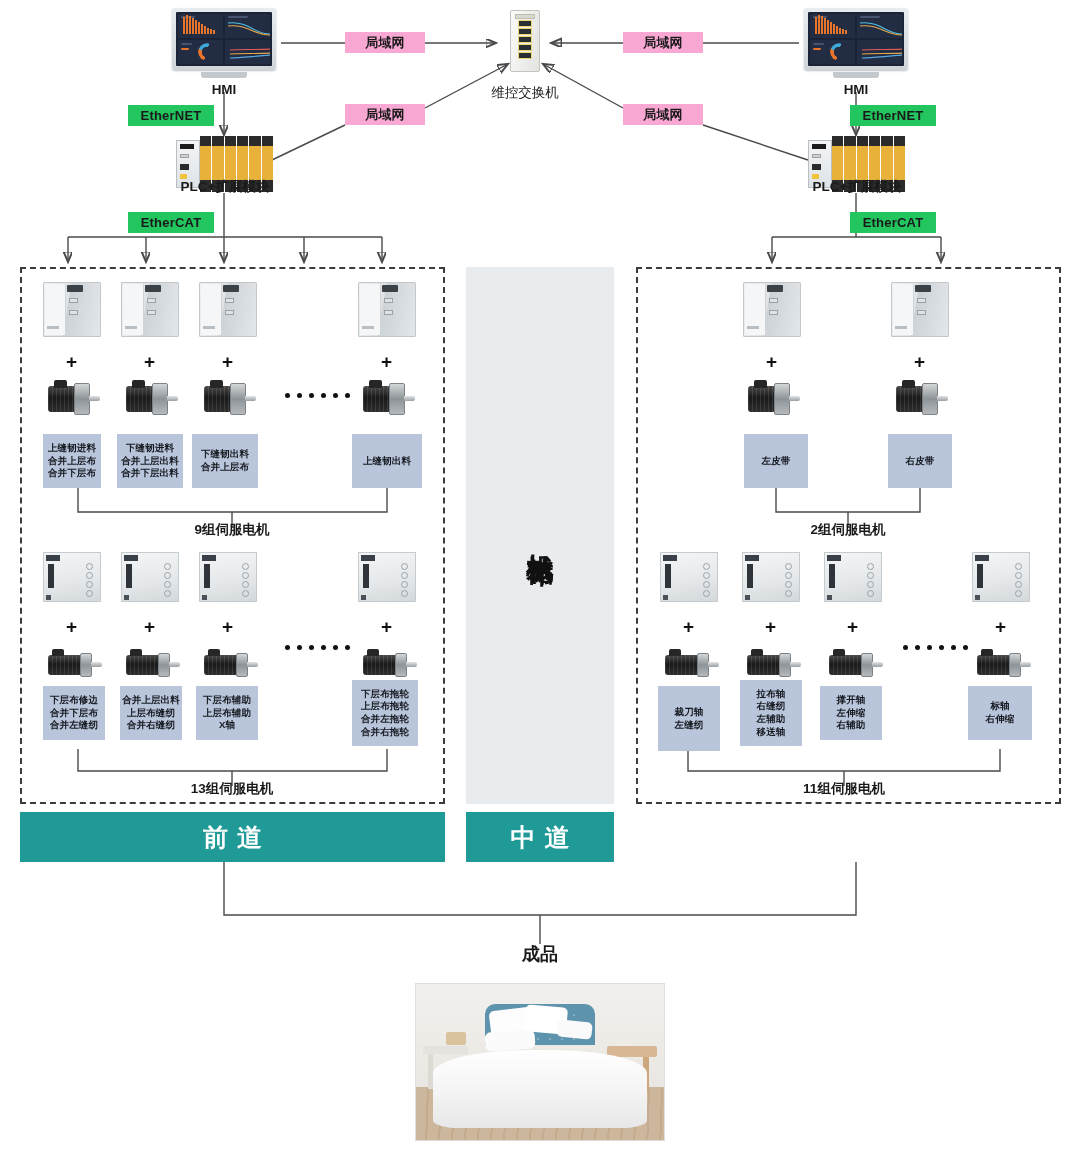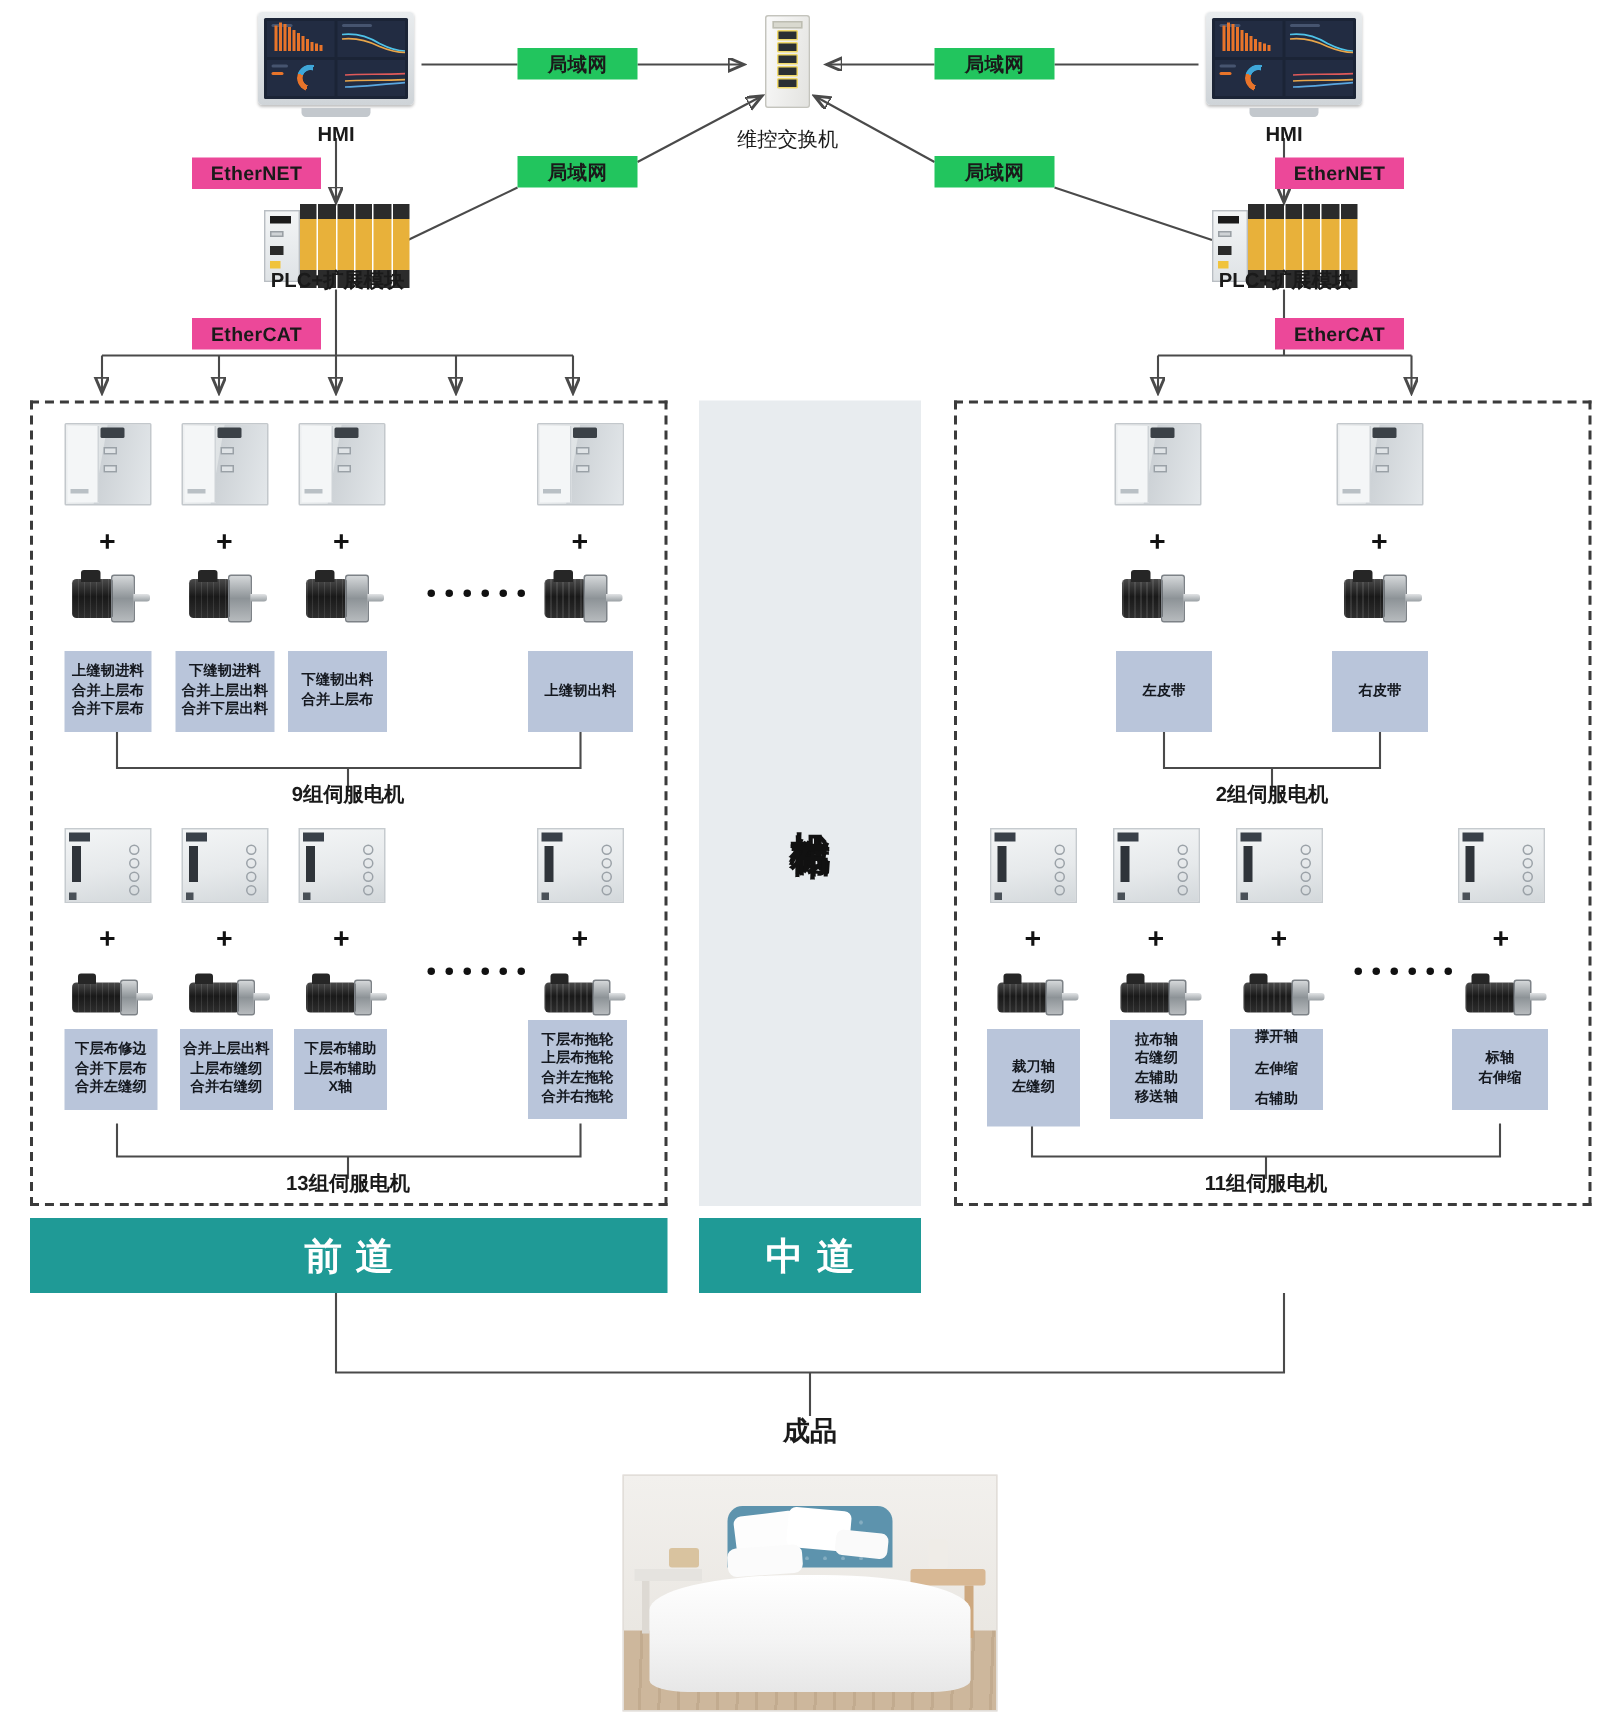--- a/index.html
+++ b/index.html
@@ -21,22 +21,22 @@
     position:absolute;text-align:center;font-weight:bold;
     font-size:13.5px;color:#1a1a1a;white-space:nowrap;
   }
 
   
   .tag{
     position:absolute;display:flex;align-items:center;justify-content:center;
     font-size:13px;font-weight:bold;letter-spacing:.2px;
     height:21px;color:#1a1a1a;
   }
-  .tag.orange{background:#ec4899;}
-  .tag.green{background:#22c55e;}
+  .tag.orange{background:#22c55e;}
+  .tag.green{background:#f9a8d4;}
 
   
   .hmi{position:absolute;width:104px;height:70px;}
   .hmi .bezel{
     position:absolute;left:0;top:0;right:0;bottom:8px;
     background:linear-gradient(#e9ecee,#cfd4d8);
     border-radius:3px;padding:4px;box-sizing:border-box;
     box-shadow:0 1px 2px rgba(0,0,0,.25);
   }
   .hmi .screen{
@@ -736,21 +736,21 @@
   <div class="lbl" style="left:658px;top:686px;width:62px;height:65px;">
     <span>裁刀轴</span>
     <span>左缝纫</span>
   </div>
   <div class="lbl" style="left:740px;top:680px;width:62px;height:66px;">
     <span>拉布轴</span>
     <span>右缝纫</span>
     <span>左辅助</span>
     <span>移送轴</span>
   </div>
-  <div class="lbl" style="left:820px;top:686px;width:62px;height:54px;justify-content:space-between;">
+  <div class="lbl" style="left:820px;top:686px;width:62px;height:54px;">
     <span>撑开轴</span>
     <span>左伸缩</span>
     <span>右辅助</span>
   </div>
   <div class="lbl" style="left:968px;top:686px;width:64px;height:54px;">
     <span>标轴</span>
     <span>右伸缩</span>
   </div>
   <div class="cap" style="left:784px;top:780px;width:120px;">11组伺服电机</div>
 

